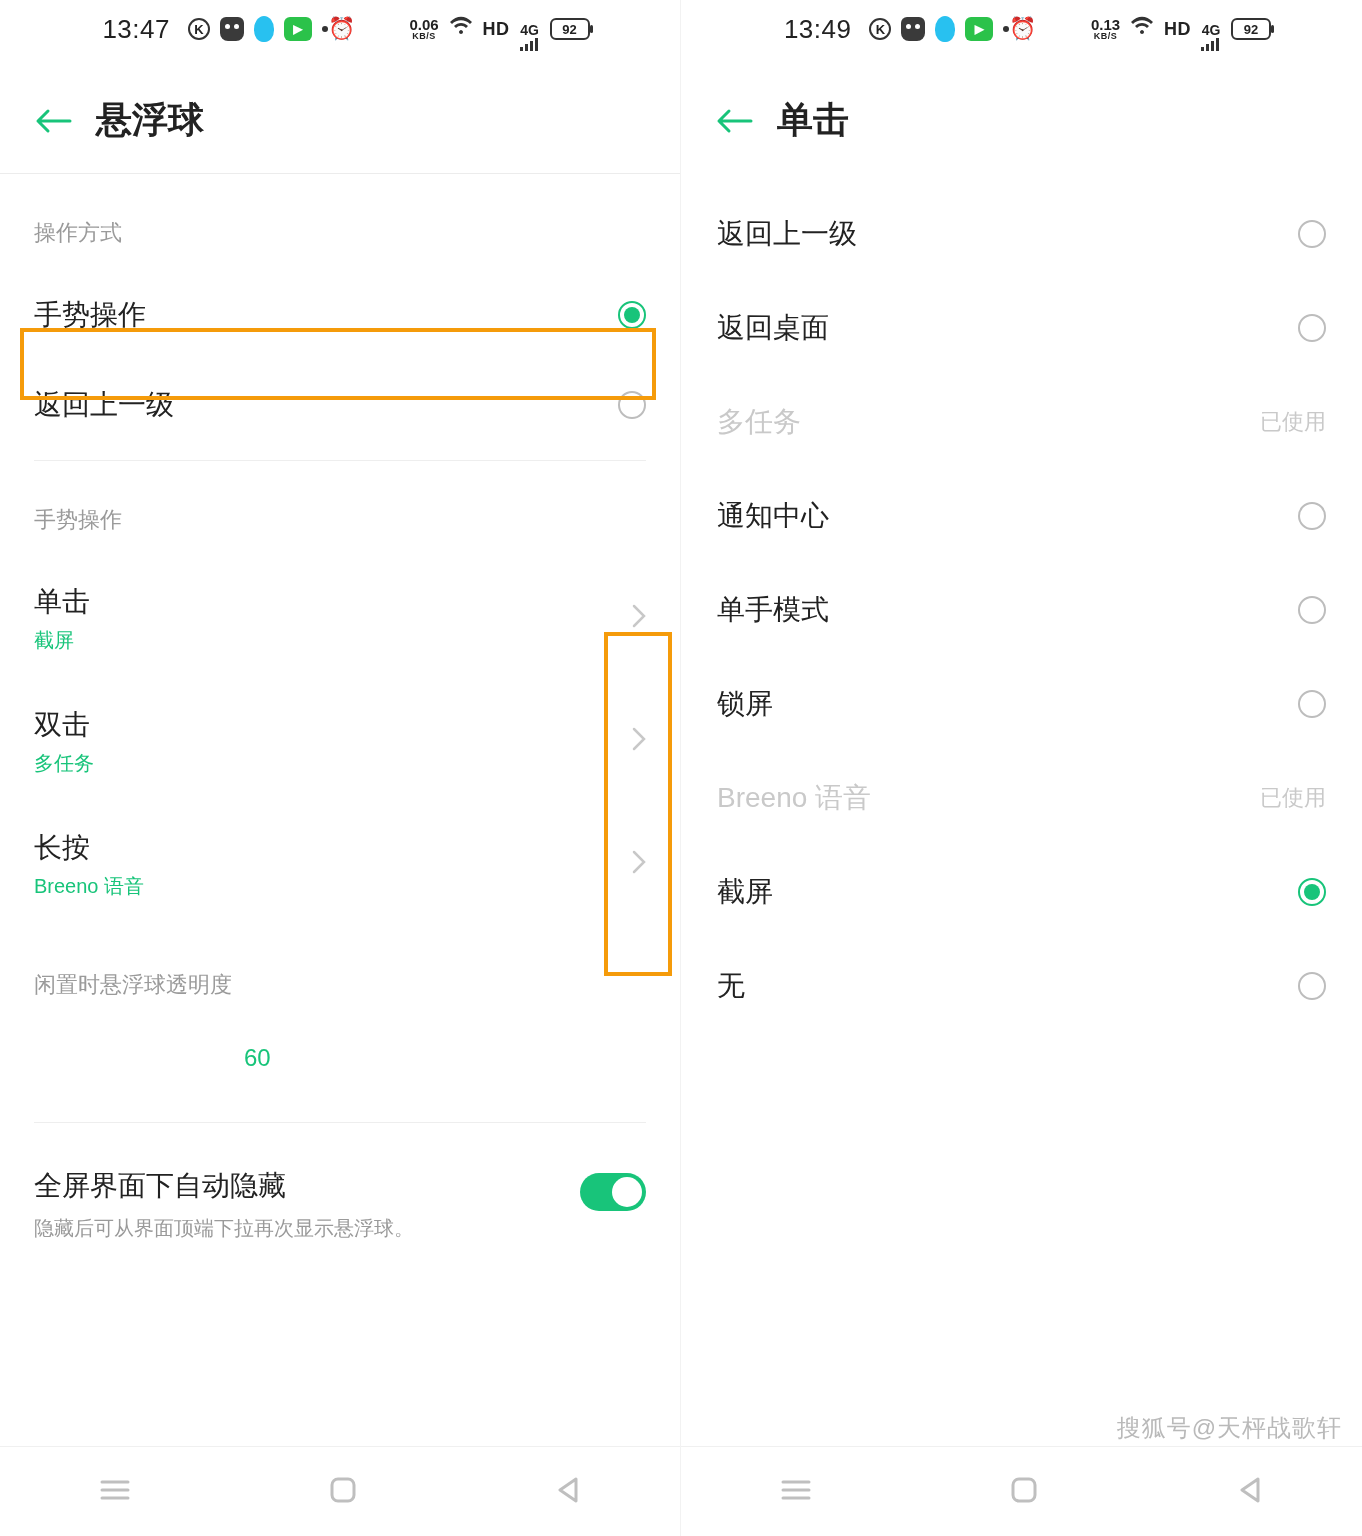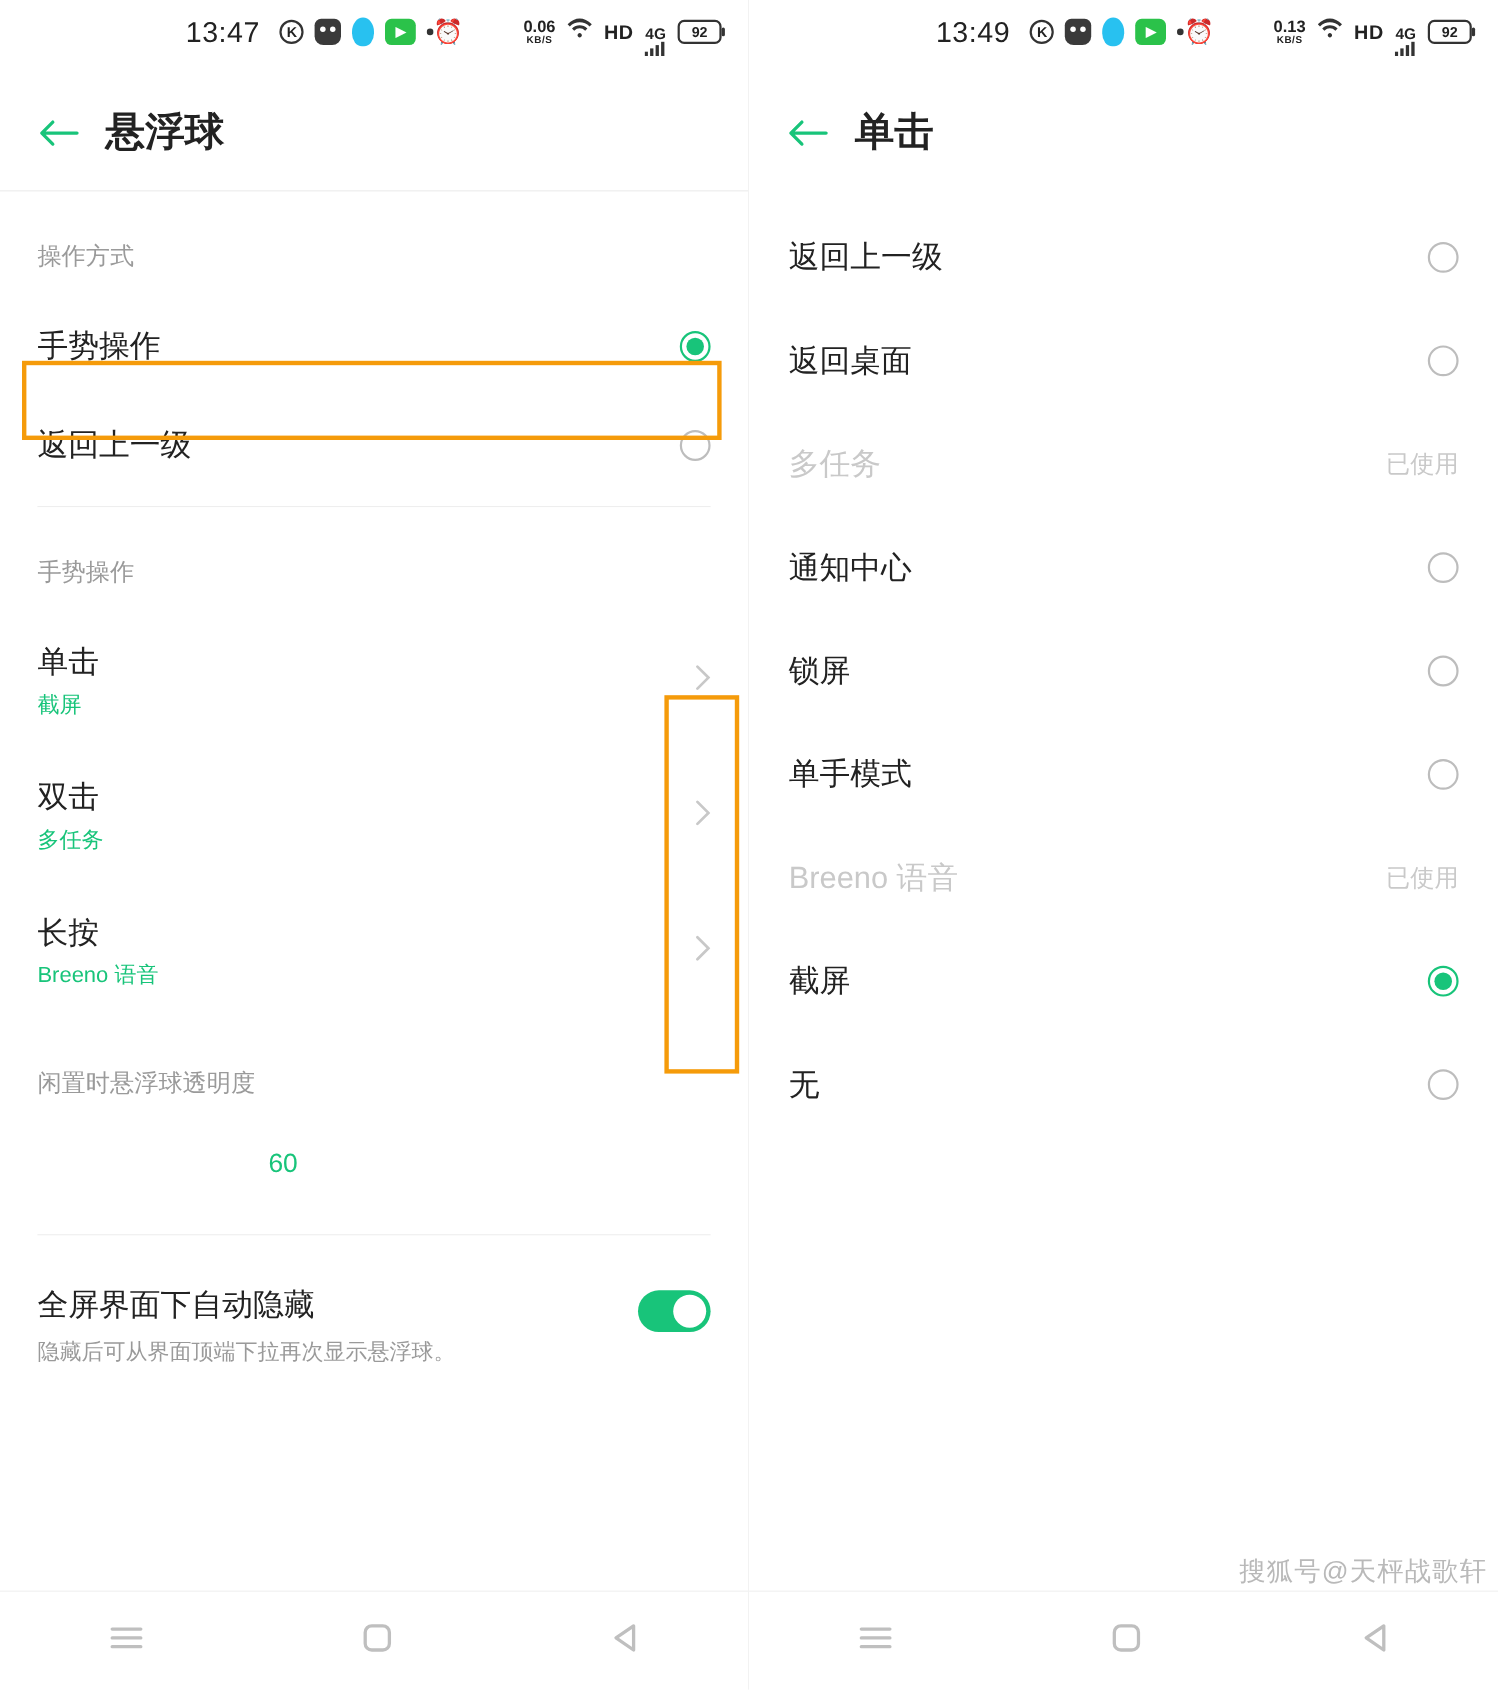--- a/index.html
+++ b/index.html
@@ -14,21 +14,21 @@
   width: 50%;
   height: 100%;
   position: relative;
   background: #fff;
 }
 .phone.left { border-right: 1px solid #f2f2f2; }
 
 
 .statusbar {
   display: flex;
-  justify-content: flex-end;
+  justify-content: center;
   align-items: center;
   padding: 10px 24px 8px 36px;
   height: 56px;
   font-size: 21px;
   font-weight: 500;
   color: #222;
 }
 .sb-left, .sb-right { display: flex; align-items: center; gap: 10px; }
 .sb-left .time { font-size: 26px; font-weight: 500; margin-right: 8px; letter-spacing: 0.5px; }
 .sb-ic { display:inline-flex; align-items:center; justify-content:center; }
@@ -106,21 +106,21 @@
 
 
 .navbar { position:absolute; bottom:0; left:0; right:0; height:90px; display:flex; justify-content:space-around; align-items:center; border-top:1px solid #f0f0f0; background:#fff; }
 .nav-ic { color:#bfbfbf; }
 
 
 .optlist { padding-top:14px; }
 .optlist .row { padding:28px 36px; }
 
 
-.wm { position:absolute; right:10px; bottom:92px; font-size:24px; color:#b9b9b9; letter-spacing:1px; pointer-events:none; }
+.wm { position:absolute; right:20px; bottom:92px; font-size:24px; color:#b9b9b9; letter-spacing:1px; pointer-events:none; }
 
 .sep-thin { height:1px; background:#eee; margin: 10px 34px 0; }
 </style>
 </head>
 <body>
 
 <div class="phone left">
   <div class="statusbar">
     <div class="sb-left">
       <span class="time">13:47</span>
@@ -312,25 +312,25 @@
     </div>
     <div class="row disabled">
       <span class="lbl">多任务</span>
       <span class="status-used">已使用</span>
     </div>
     <div class="row interactive">
       <span class="lbl">通知中心</span>
       <span class="radio"></span>
     </div>
     <div class="row interactive">
+      <span class="lbl">单手模式</span>
+      <span class="radio"></span>
+    </div>
+    <div class="row interactive">
       <span class="lbl">锁屏</span>
-      <span class="radio"></span>
-    </div>
-    <div class="row interactive">
-      <span class="lbl">单手模式</span>
       <span class="radio"></span>
     </div>
     <div class="row disabled">
       <span class="lbl">Breeno 语音</span>
       <span class="status-used">已使用</span>
     </div>
     <div class="row interactive">
       <span class="lbl">截屏</span>
       <span class="radio checked"></span>
     </div>

